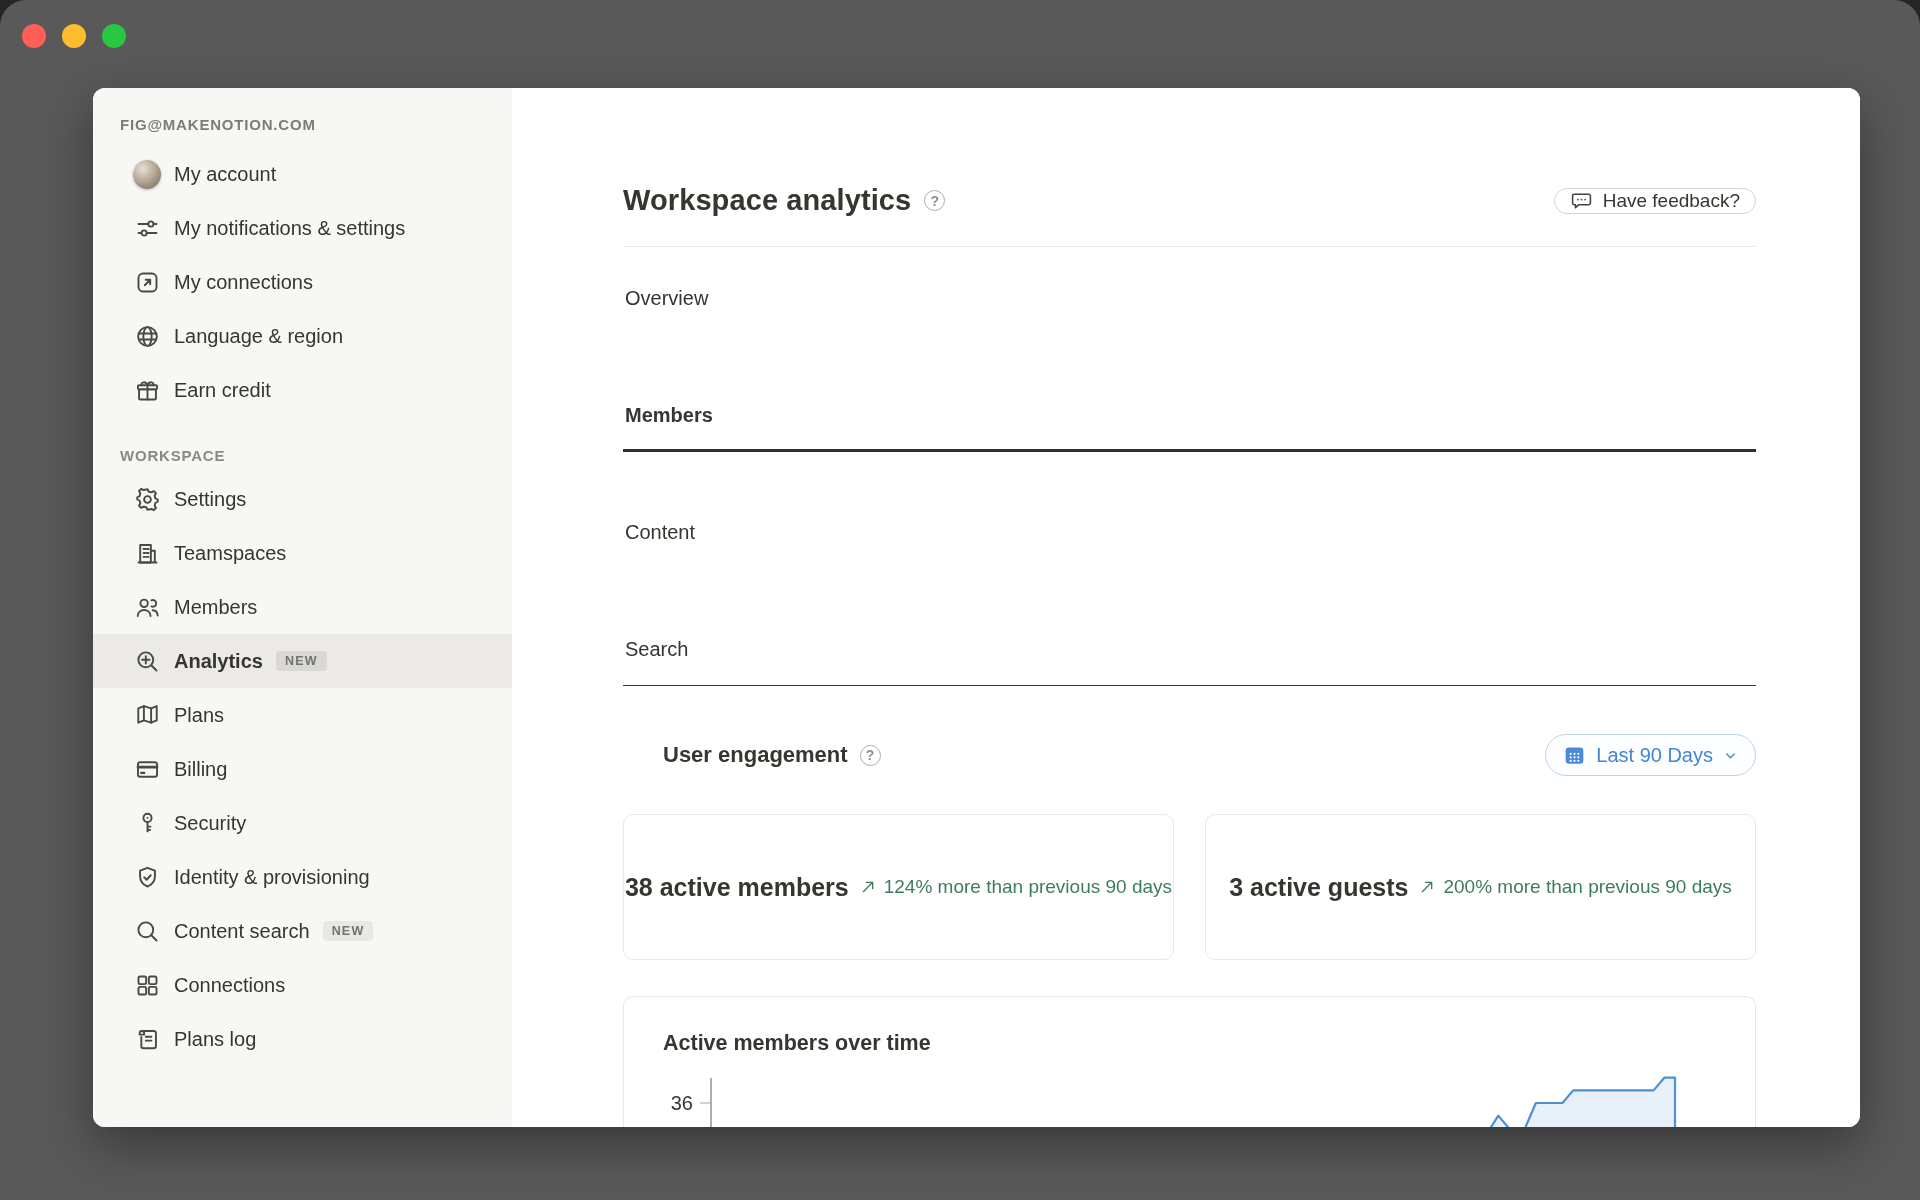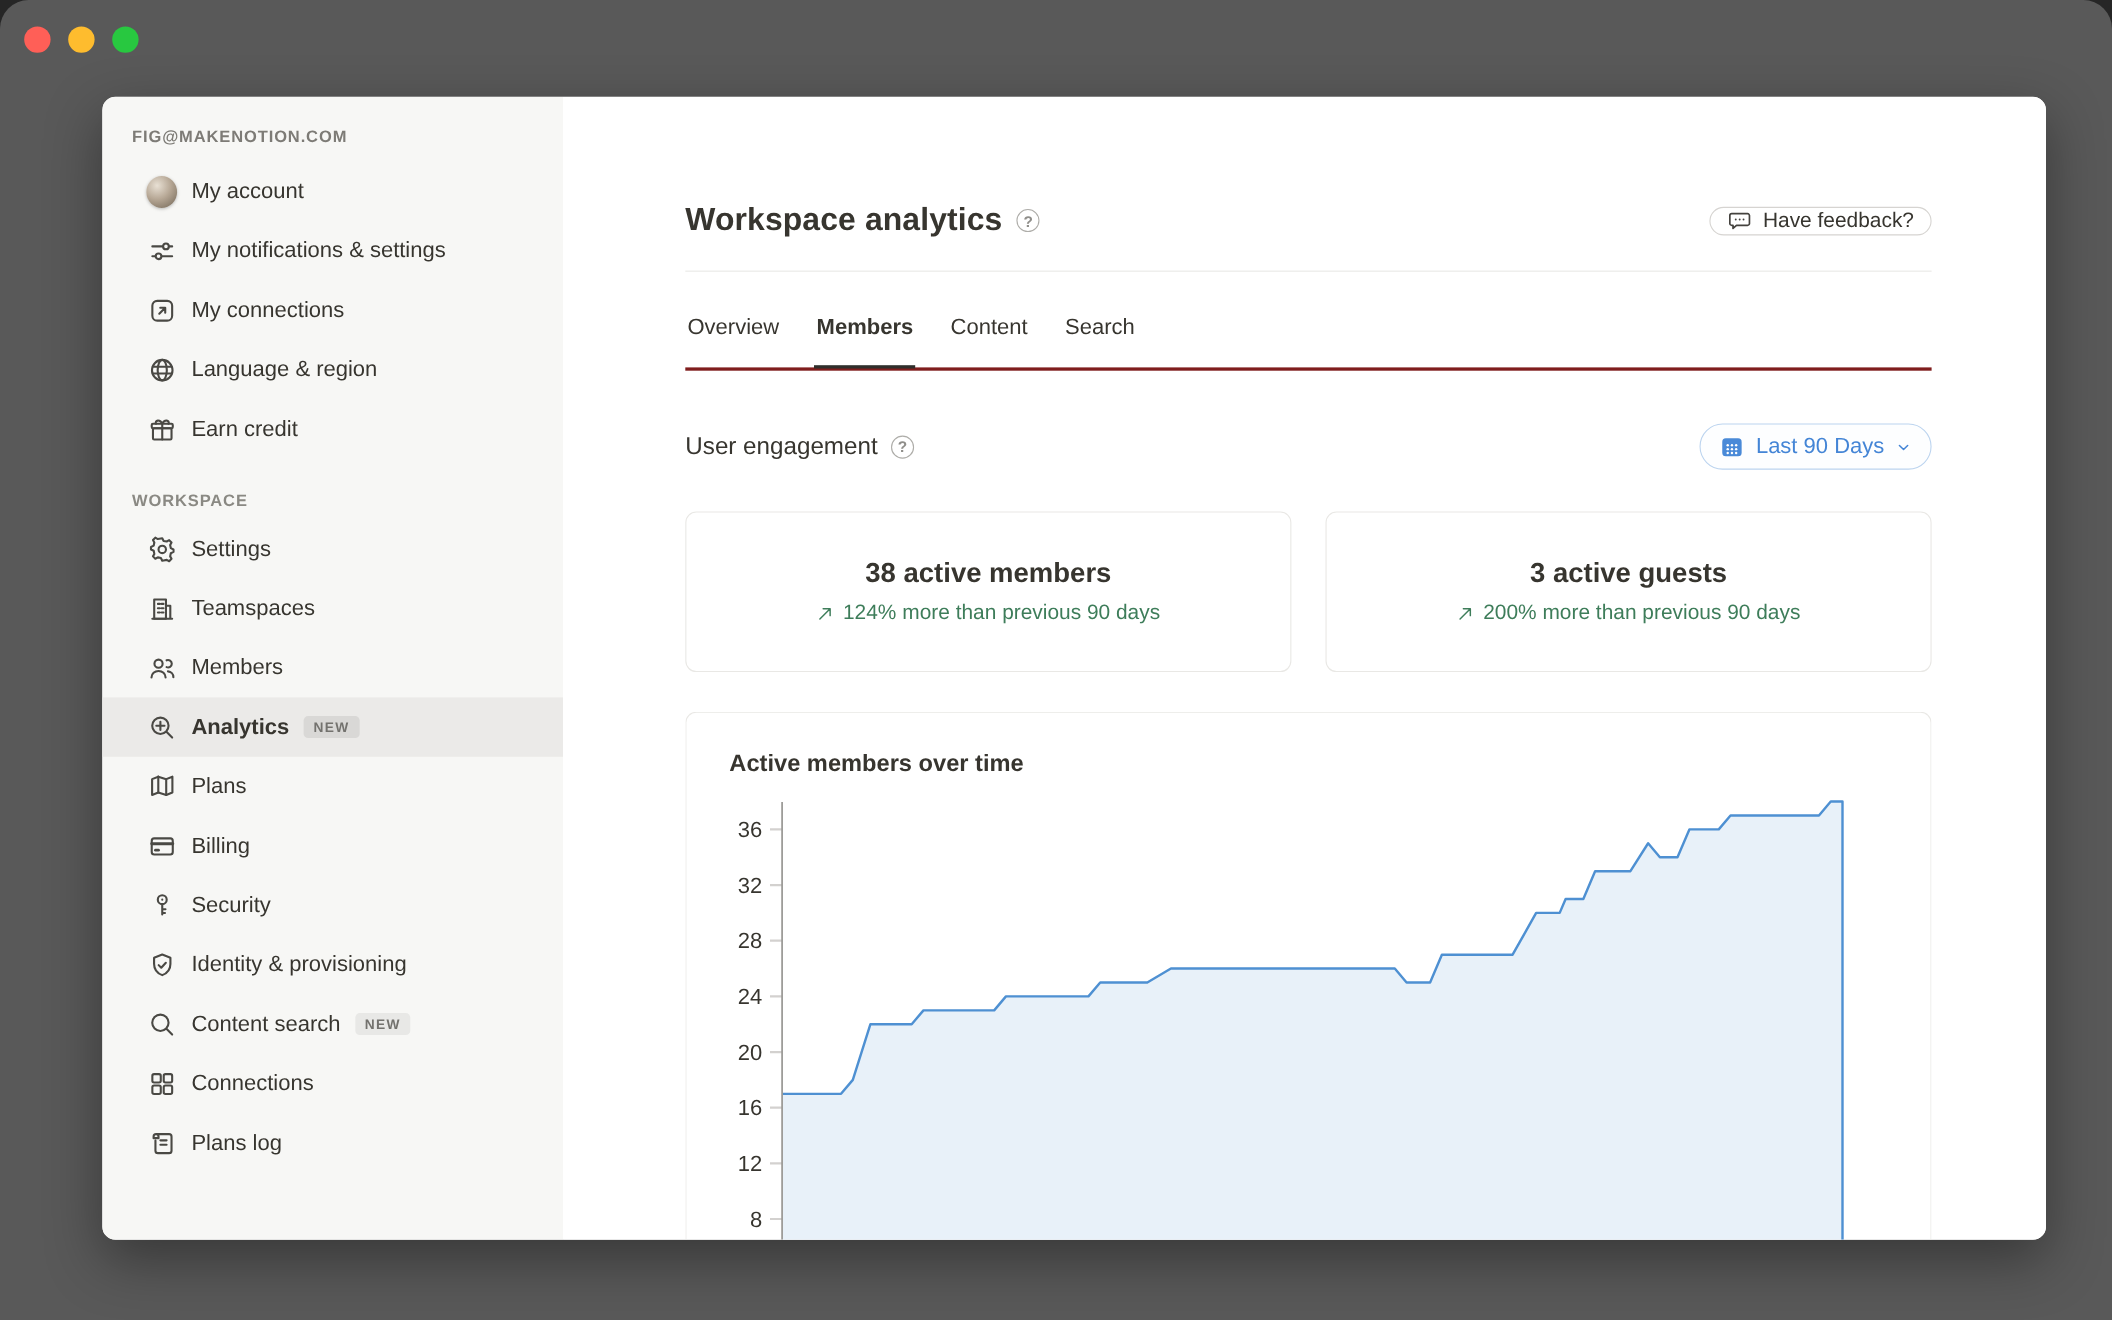--- a/index.html
+++ b/index.html
@@ -31,34 +31,34 @@
   .main { flex:1; background:#fff; padding:0 104px 0 111px; overflow:hidden; }
   .page-header { margin-top:96px; display:flex; align-items:center; justify-content:space-between; }
   .title-wrap { display:flex; align-items:center; gap:13px; }
   h1 { font-size:29px; font-weight:700; letter-spacing:.1px; }
   .help { width:21px; height:21px; border:1.6px solid #aeada9; border-radius:50%; color:#8f8e8a; font-size:14px; font-weight:700; display:flex; align-items:center; justify-content:center; line-height:1; }
   .btn-feedback { display:flex; align-items:center; gap:10px; height:26px; padding:0 15px; border:1.2px solid #d6d4d1; border-radius:16px; background:#fff; font-size:19px; font-weight:500; color:#37352f; cursor:pointer; }
   .btn-feedback svg { width:23px; height:23px; stroke:#44423e; stroke-width:1.6; fill:none; stroke-linecap:round; stroke-linejoin:round; }
 
   .header-divider { height:1px; background:#e9e8e5; margin-top:29px; }
 
-  .tabs { display:flex; gap:30px; border-bottom:3px solid #7f1d1d; }
+  .tabs { display:flex; gap:30px; border-bottom:1px solid #7f1d1d;flex-direction:column; }
   .tab { padding:40px 2px 24px; font-size:20px; font-weight:500; color:#37352f; position:relative; cursor:pointer; }
   .tab.active { font-weight:700; }
   .tab.active::after { content:""; position:absolute; left:0; right:0; bottom:-1px; height:3px; background:#2f2e2b; }
 
   .engagement-row { margin-top:48px; display:flex; align-items:center; justify-content:space-between; }
   .engagement-title { display:flex; align-items:center; gap:12px; }
-  h2 { font-size:22px; font-weight:400; }
+  h2 { font-size:22px; font-weight:700;margin-left:40px; }
   .pill { display:flex; align-items:center; gap:10px; height:42px; padding:0 17px; border:1.3px solid #bcd4ef; border-radius:21px; background:#fdfeff; color:#4485d6; font-size:20px; font-weight:500; cursor:pointer; }
   .pill svg.cal { width:23px; height:23px; }
   .pill svg.chev { width:15px; height:15px; stroke:#4485d6; stroke-width:2.2; fill:none; stroke-linecap:round; stroke-linejoin:round; }
 
   .stat-row { margin-top:38px; display:flex; gap:31px; }
-  .stat-card { flex:1; height:146px; border:1px solid #e9e8e5; border-radius:10px; background:#fff; display:flex; flex-direction:column; align-items:center; justify-content:center; gap:11px; }
+  .stat-card { flex:1; height:146px; border:1px solid #e9e8e5; border-radius:10px; background:#fff; display:flex; flex-direction:row; align-items:center; justify-content:center; gap:11px; }
   .stat-headline { font-size:25px; font-weight:700; }
   .stat-delta { display:flex; align-items:center; gap:8px; font-size:19px; font-weight:400; color:#3e7d5a; }
   .stat-delta svg { width:16px; height:16px; stroke:#3e7d5a; stroke-width:2; fill:none; stroke-linecap:round; stroke-linejoin:round; }
 
   .chart-card { margin-top:36px; height:560px; border:1px solid #e9e8e5; border-radius:10px 10px 0 0; border-bottom:none; padding:34px 0 0 39px; }
   .chart-title { font-size:21.5px; font-weight:700; }
   .chart-svg { margin-top:12px; display:block; }
   .chart-svg text { font-family:"Liberation Sans", sans-serif; font-size:20px; fill:#37352f; }
 </style>
 </head>

